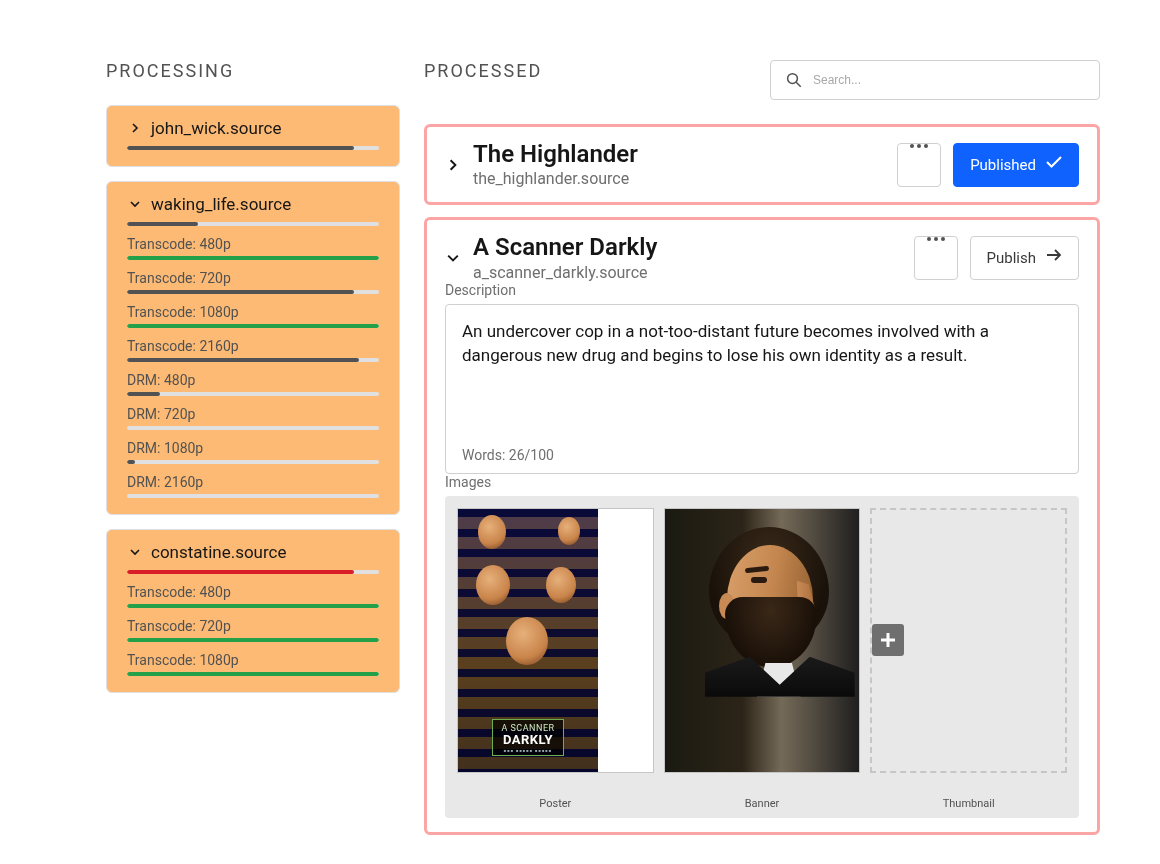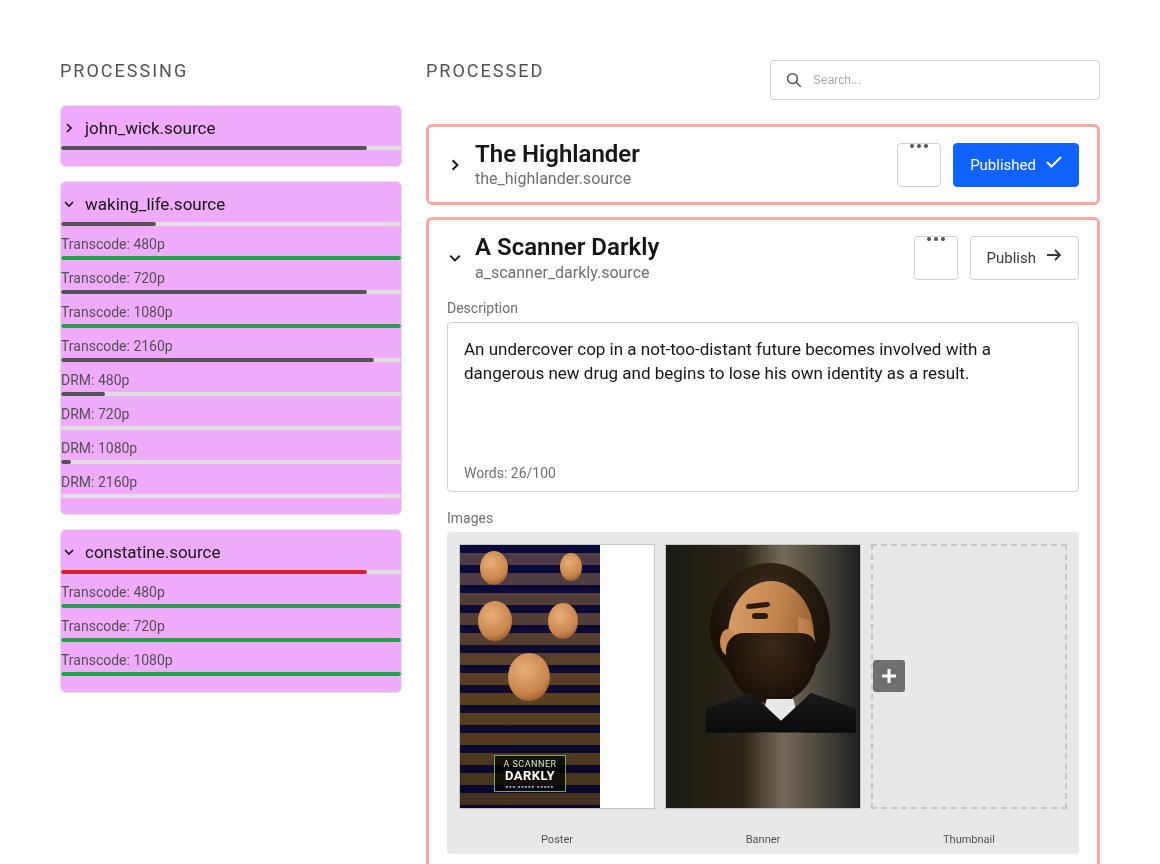--- a/index.html
+++ b/index.html
@@ -5,21 +5,21 @@
   * { box-sizing: border-box; margin: 0; padding: 0; }
   body {
     font-family: -apple-system, BlinkMacSystemFont, "Segoe UI", Roboto, Helvetica, Arial, sans-serif;
     background: #fff;
     color: #161616;
     width: 1160px;
     height: 864px;
     overflow: hidden;
   }
   .container { display: flex; padding: 60px; gap: 24px; height: 100%; }
-  .col-left { width: 342px; flex-shrink: 0; }
+  .col-left { width: 294px; flex-shrink: 0; margin-left: 46px; }
   .col-right { flex: 1; display: flex; flex-direction: column; }
   .section-header {
     font-size: 18px;
     letter-spacing: 2px;
     color: #525252;
     font-weight: 400;
     margin-bottom: 24px;
   }
   .right-header { display: flex; align-items: flex-start; justify-content: space-between; margin-bottom: 24px; }
 
@@ -37,23 +37,23 @@
     font-size: 12px;
     color: #333;
     width: 100%;
     margin-left: 10px;
   }
   .search-box input::placeholder { color: #a8a8a8; }
 
   .card {
     border: 1px solid #e0e0e0;
     border-radius: 6px;
-    background: #f0abfc;
+    background: #fdba74;
     margin-bottom: 14px;
-    padding: 12px 0;
+    padding: 12px 20px;
   }
   .card-title-row {
     display: flex;
     align-items: center;
     gap: 8px;
     cursor: pointer;
     margin-bottom: 8px;
   }
   .chev { width: 16px; height: 16px; display:flex; align-items:center; justify-content:center; color:#161616;}
   .card-title { font-size: 17px; font-weight: 400; color:#161616;}
@@ -87,21 +87,21 @@
   .btn {
     display:flex; gap:10px;
     border-radius:4px; padding: 12px 16px;
     font-size:15px; cursor:pointer;
     border:1px solid transparent;
   }
   .btn-icon { width: 44px; height:44px; justify-content:center; padding:0; border:1px solid #d0d0d0; background:#fff;}
   .btn-primary { background:#0f62fe; color:#fff; border-color:#0f62fe;}
   .btn-outline { background:#fff; color:#393939; border:1px solid #d0d0d0;}
 
-  .field-label { font-size:14px; color:#6f6f6f; margin-top:18px; margin-bottom:6px;}
+  .field-label { font-size:14px; color:#6f6f6f; margin-bottom:6px;}
   .desc-box {
     border:1px solid #d0d0d0;
     border-radius:4px;
     padding:14px 16px 10px 16px;
     min-height: 170px;
     display:flex; flex-direction:column;
   }
   .desc-text { font-size:17px; line-height:1.45; color:#161616; flex:1;}
   .word-count { font-size:14px; color:#6f6f6f; margin-top:8px;}
 

